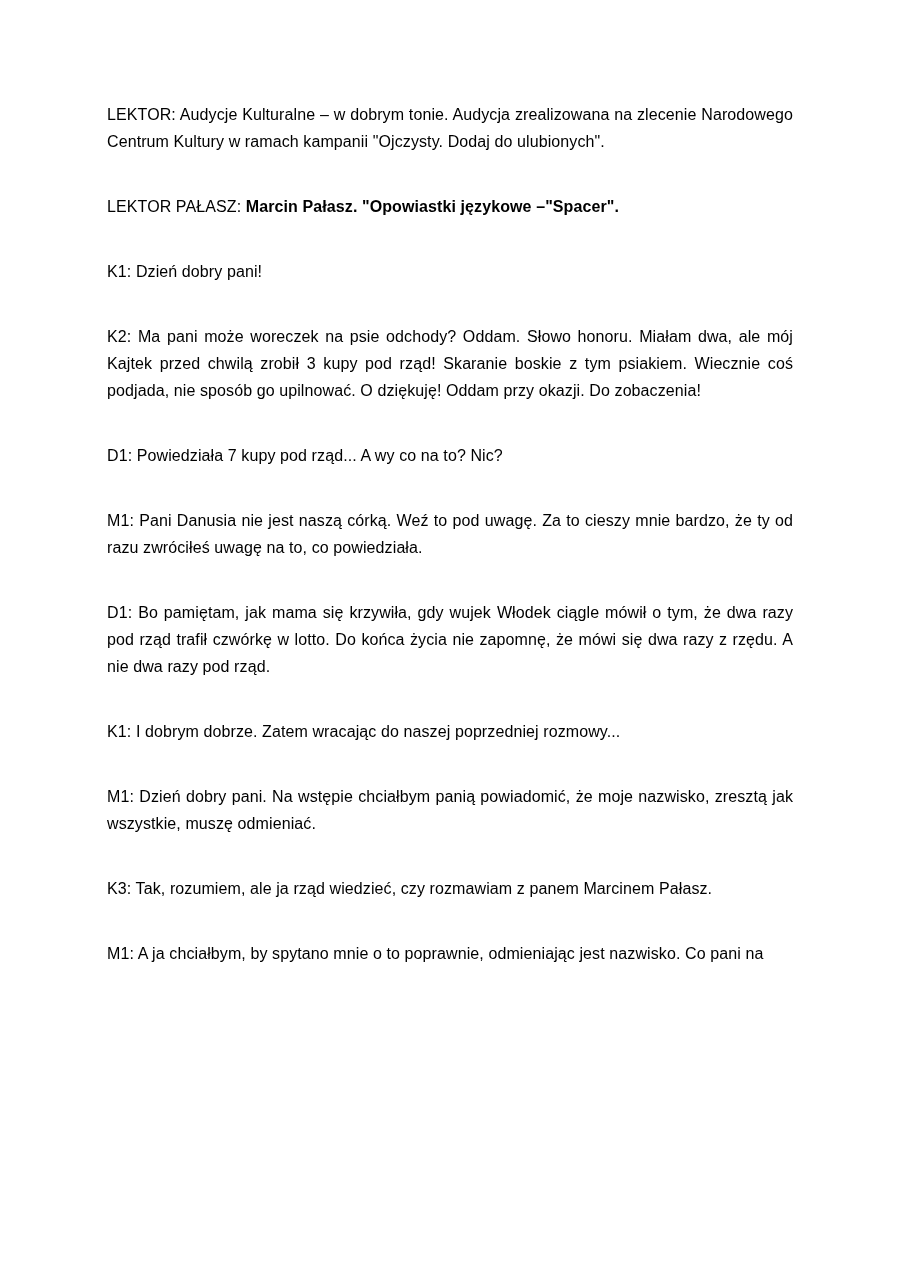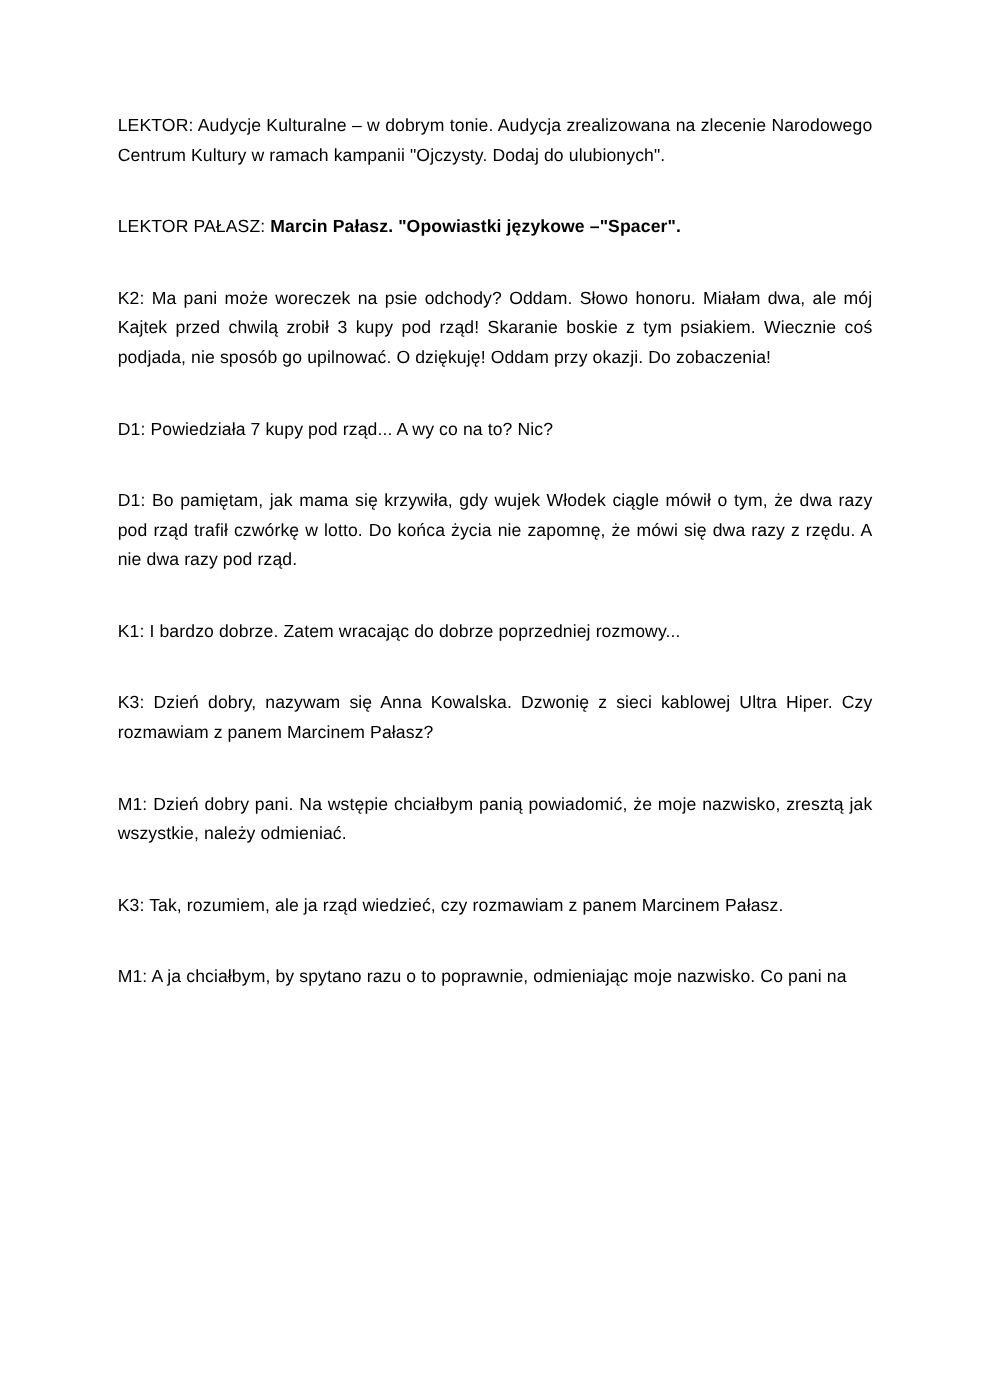--- a/index.html
+++ b/index.html
@@ -30,32 +30,33 @@
 </style>
 </head>
 <body>
 
 <div class="page">
 
   <p class="para"><span class="label">LEKTOR:</span> <span>Audycje Kulturalne – w dobrym tonie. Audycja zrealizowana na zlecenie Narodowego Centrum Kultury w ramach kampanii "Ojczysty. Dodaj do ulubionych".</span></p>
 
   <p class="para"><span class="label">LEKTOR PAŁASZ:</span> <span class="bold-text">Marcin Pałasz. "Opowiastki językowe –"Spacer".</span></p>
 
+  <p class="para"><span class="label">K1:</span> <span>Dzień dobry pani!</span></p>
 
   <p class="para"><span class="label">K2:</span> <span>Ma pani może woreczek na psie odchody? Oddam. Słowo honoru. Miałam dwa, ale mój Kajtek przed chwilą zrobił 3 kupy pod rząd! Skaranie boskie z tym psiakiem. Wiecznie coś podjada, nie sposób go upilnować. O dziękuję! Oddam przy okazji. Do zobaczenia!</span></p>
 
   <p class="para"><span class="label">D1:</span> <span>Powiedziała 7 kupy pod rząd... A wy co na to? Nic?</span></p>
 
+  <p class="para"><span class="label">M1:</span> <span>Pani Danusia nie jest naszą córką. Weź to pod uwagę. Za to cieszy mnie bardzo, że ty od razu zwróciłeś uwagę na to, co powiedziała.</span></p>
 
   <p class="para"><span class="label">D1:</span> <span>Bo pamiętam, jak mama się krzywiła, gdy wujek Włodek ciągle mówił o tym, że dwa razy pod rząd trafił czwórkę w lotto. Do końca życia nie zapomnę, że mówi się dwa razy z rzędu. A nie dwa razy pod rząd.</span></p>
 
-  <p class="para"><span class="label">K1:</span> <span>I bardzo dobrze. Zatem wracając do dobrze poprzedniej rozmowy...</span></p>
+  <p class="para"><span class="label">K1:</span> <span>I dobrym dobrze. Zatem wracając do naszej poprzedniej rozmowy...</span></p>
 
 
-  <p class="para"><span class="label">K3:</span> <span>Dzień dobry, nazywam się Anna Kowalska. Dzwonię z sieci kablowej Ultra Hiper. Czy rozmawiam z panem Marcinem Pałasz?</span></p>
 
-  <p class="para"><span class="label">M1:</span> <span>Dzień dobry pani. Na wstępie chciałbym panią powiadomić, że moje nazwisko, zresztą jak wszystkie, należy odmieniać.</span></p>
+  <p class="para"><span class="label">M1:</span> <span>Dzień dobry pani. Na wstępie chciałbym panią powiadomić, że moje nazwisko, zresztą jak wszystkie, muszę odmieniać.</span></p>
 
   <p class="para"><span class="label">K3:</span> <span>Tak, rozumiem, ale ja rząd wiedzieć, czy rozmawiam z panem Marcinem Pałasz.</span></p>
 
-  <p class="para"><span class="label">M1:</span> <span>A ja chciałbym, by spytano razu o to poprawnie, odmieniając moje nazwisko. Co pani na</span></p>
+  <p class="para"><span class="label">M1:</span> <span>A ja chciałbym, by spytano mnie o to poprawnie, odmieniając jest nazwisko. Co pani na</span></p>
 
 </div>
 
 </body></html>

